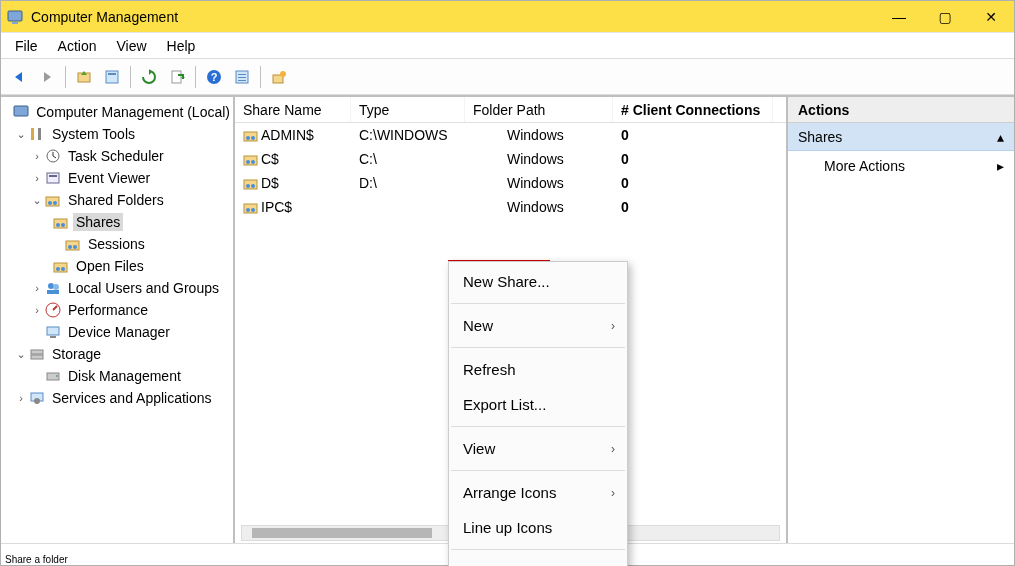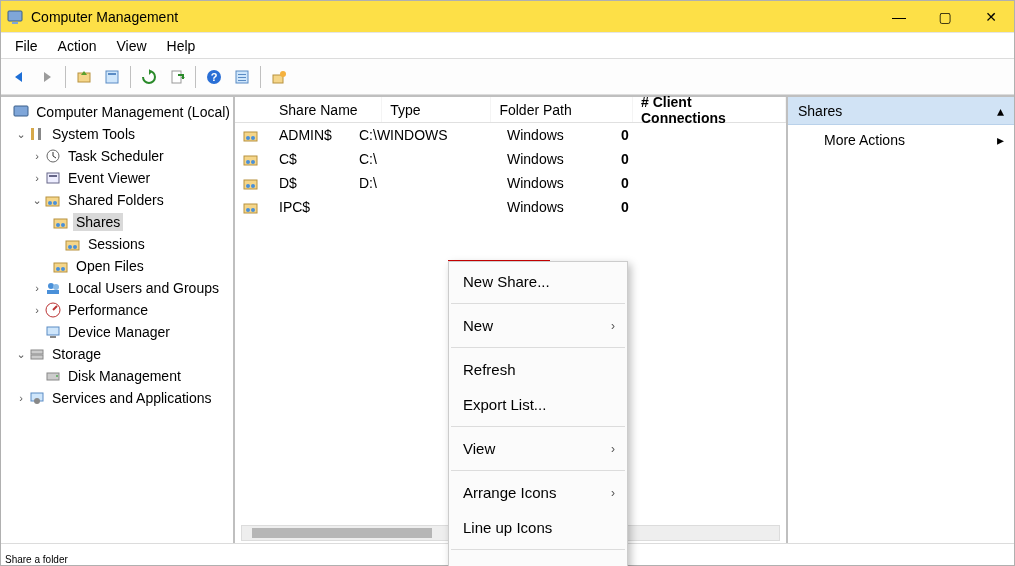--- a/index.html
+++ b/index.html
@@ -22,25 +22,25 @@
   .tree-pane { width:234px; border-right:2px solid #bfbfbf; overflow:auto; padding-top:4px; }
   .center-pane { flex:1; display:flex; flex-direction:column; position:relative; border-right:2px solid #bfbfbf; min-width:0; background:#fff; }
   .actions-pane { width:226px; display:flex; flex-direction:column; }
   
   .tree-row { display:flex; align-items:center; height:22px; white-space:nowrap;text-align:right; }
   .tw { width:16px; height:16px; display:flex; align-items:center; justify-content:center; font-size:11px; color:#5a5a5a; cursor:default; }
   .tree-icon { width:16px; height:16px; margin-right:4px; display:flex; align-items:center; justify-content:center; }
   .tree-label { padding:1px 3px; }
   .tree-label.selected { background:#d9d9d9; }
   
-  .list-header { display:flex; height:26px; border-bottom:1px solid #e0e0e0; align-items:center; background:#fff;padding-left:36px; }
+  .list-header { display:flex; height:26px; border-bottom:1px solid #e0e0e0; align-items:center; background:#fff; }
   .list-header .col { padding:0 8px; font-size:14px; border-right:1px solid #f4f4f4; height:100%; display:flex; align-items:center; }
   .list-rows { flex:1; overflow:auto; position:relative; }
   .list-row { display:flex; height:24px; align-items:center; }
-  .list-row .cell { padding:0 8px; display:flex; align-items:center; gap:20px; }
+  .list-row .cell { padding:0 8px; display:flex; align-items:center; gap:2px; }
   .share-icon { width:16px; height:16px; }
   .col-name { width:116px; }
   .col-path { width:148px; }
   .col-type { width:114px; }
   .col-conn { width:160px;font-weight:bold; }
   
   .h-scroll { position:absolute; left:6px; right:6px; bottom:2px; height:16px; background:#eee; border:1px solid #dcdcdc; }
   .h-scroll .thumb { position:absolute; left:10px; top:2px; height:10px; width:180px; background:#b6b6b6; }
   
   .context-menu { position:absolute; left:448px; top:261px; width:180px; background:#fbfbfb; border:1px solid #cccccc; box-shadow:3px 3px 8px rgba(0,0,0,.25); padding:2px 0; z-index:20; }
@@ -387,20 +387,21 @@
               <span>0</span>
             </div>
         </div>
         <div class="h-scroll">
             <div class="thumb"></div>
           </div>
       </div>
     </div>
 
     <div class="actions-pane">
+      <div class="ap-header">Actions</div>
       <div class="ap-section">
         <span>Shares</span>
         <span>▴</span>
       </div>
       <div class="ap-item">
         <span>More Actions</span>
         <span>▸</span>
       </div>
     </div>
 

